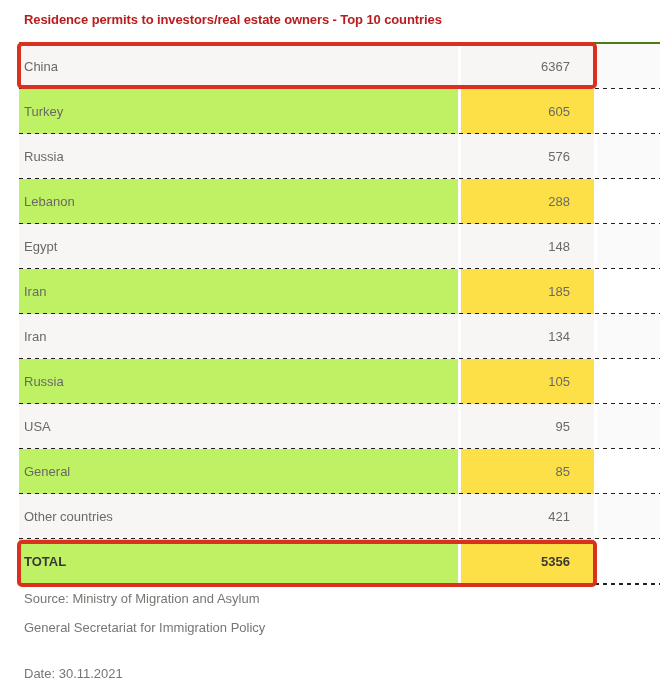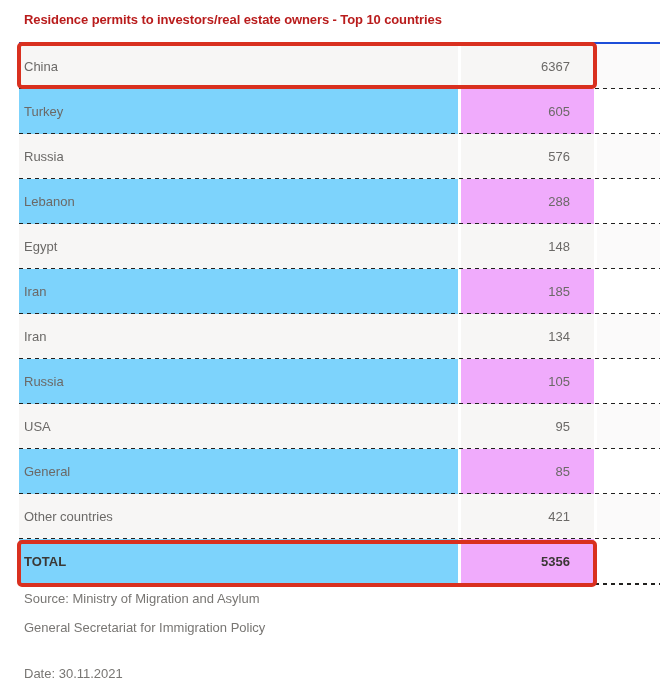--- a/index.html
+++ b/index.html
@@ -19,21 +19,21 @@
     font-weight: bold;
     color: #b91c1c;
     letter-spacing: -0.1px;
     margin: 0;
   }
   .permits-table {
     position: absolute;
     left: 19px;
     top: 42px;
     right: 0;
-    border-top: 2px solid #1d4ed8;
+    border-top: 2px solid #4d7c0f;
   }
   .row {
     display: flex;
     height: 45px;
     position: relative;
     background: #ffffff;
   }
   .row::after {
     content: "";
     position: absolute;
@@ -45,33 +45,33 @@
     pointer-events: none;
   }
   .cell-label {
     width: 439px;
     box-sizing: border-box;
     padding-left: 5px;
     display: flex;
     align-items: center;
     font-size: 13px;
     color: #6b6967;
-    background: #7dd3fc;
+    background: #bef264;
   }
   .cell-value {
     width: 133px;
     margin-left: 3px;
     box-sizing: border-box;
     padding-right: 24px;
     display: flex;
     align-items: center;
     justify-content: flex-end;
     font-size: 13px;
     color: #6b6967;
-    background: #f0abfc;
+    background: #fde047;
   }
   .cell-filler {
     flex: 1;
     margin-left: 3px;
     background: #ffffff;
   }
   .row-stripe .cell-label,
   .row-stripe .cell-value { background: #f7f6f5; }
   .row-stripe .cell-filler { background: #fbfafa; }
   .row-total .cell-label,

